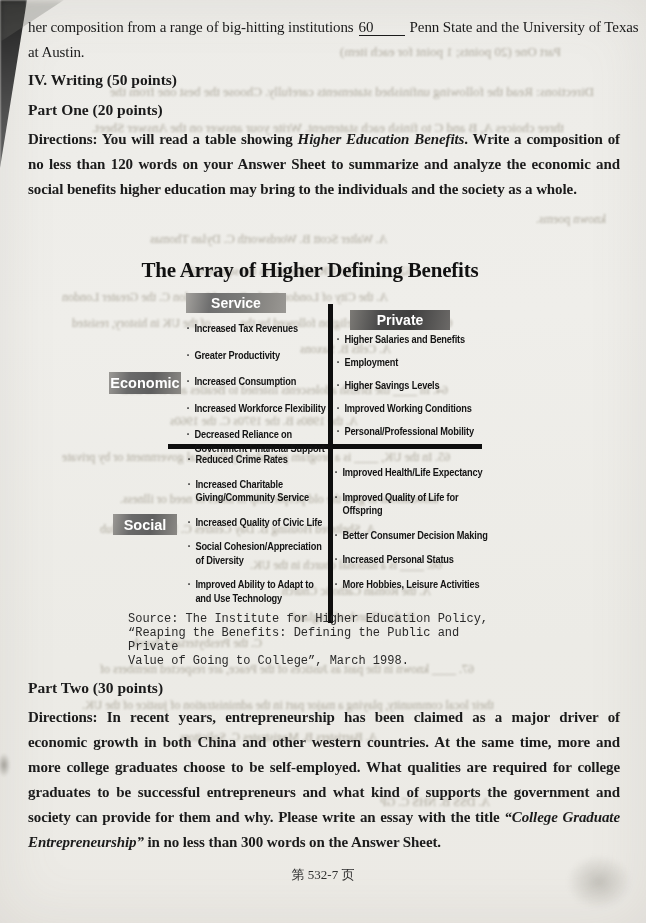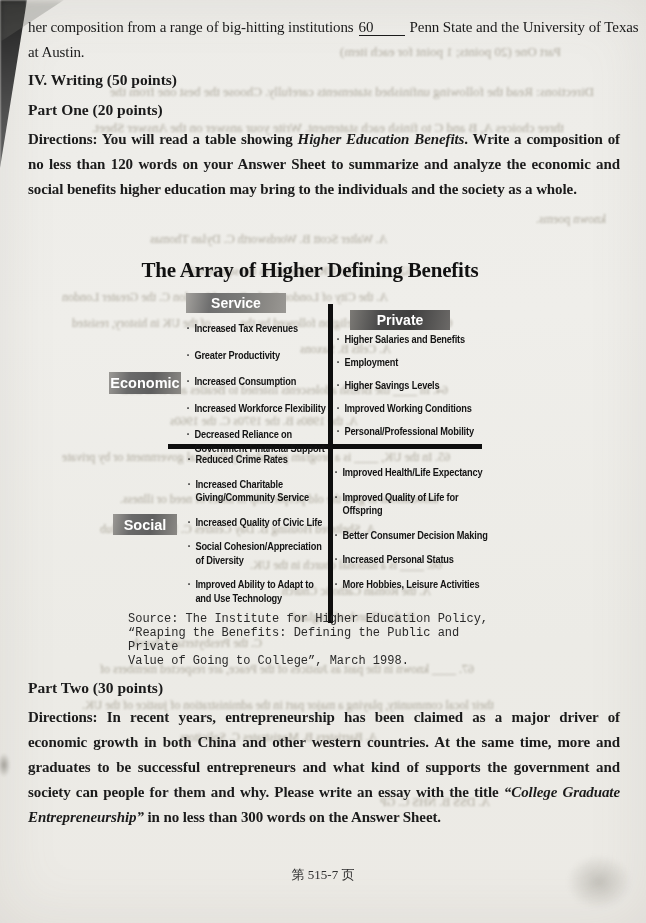--- a/index.html
+++ b/index.html
@@ -169,20 +169,21 @@
 
   <div class="dg source">
     <div>Source:  The Institute for Higher Education Policy, “Reaping the Benefits:  Defining the Public and Private</div>
     <div>Value of Going to College”, March 1998.</div>
   </div>
 
   <div class="heading" style="top:675px">Part Two (30 points)</div>
   <div class="para bold" style="top:705px">
     <div class="jline">Directions: In recent years, entrepreneurship has been claimed as a major driver of</div>
     <div class="jline">economic growth in both China and other western countries. At the same time, more and</div>
+    <div class="jline">more college graduates choose to be self-employed. What qualities are required for college</div>
     <div class="jline">graduates to be successful entrepreneurs and what kind of supports the government and</div>
-    <div class="jline"><span>society can people for them and why. Please write an essay with the title </span><span class="it">“College Graduate</span></div>
+    <div class="jline"><span>society can provide for them and why. Please write an essay with the title </span><span class="it">“College Graduate</span></div>
     <div class="jline noj"><span class="it">Entrepreneurship”</span><span> in no less than 300 words on the Answer Sheet.</span></div>
   </div>
 
-  <div class="footer">第 515-7 页</div>
+  <div class="footer">第 532-7 页</div>
 
 </div>
 
 </body></html>

